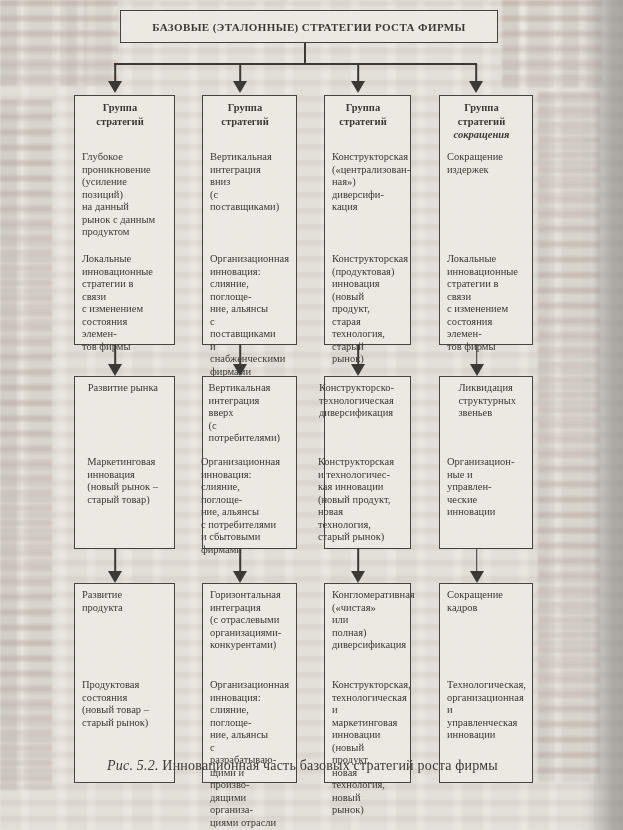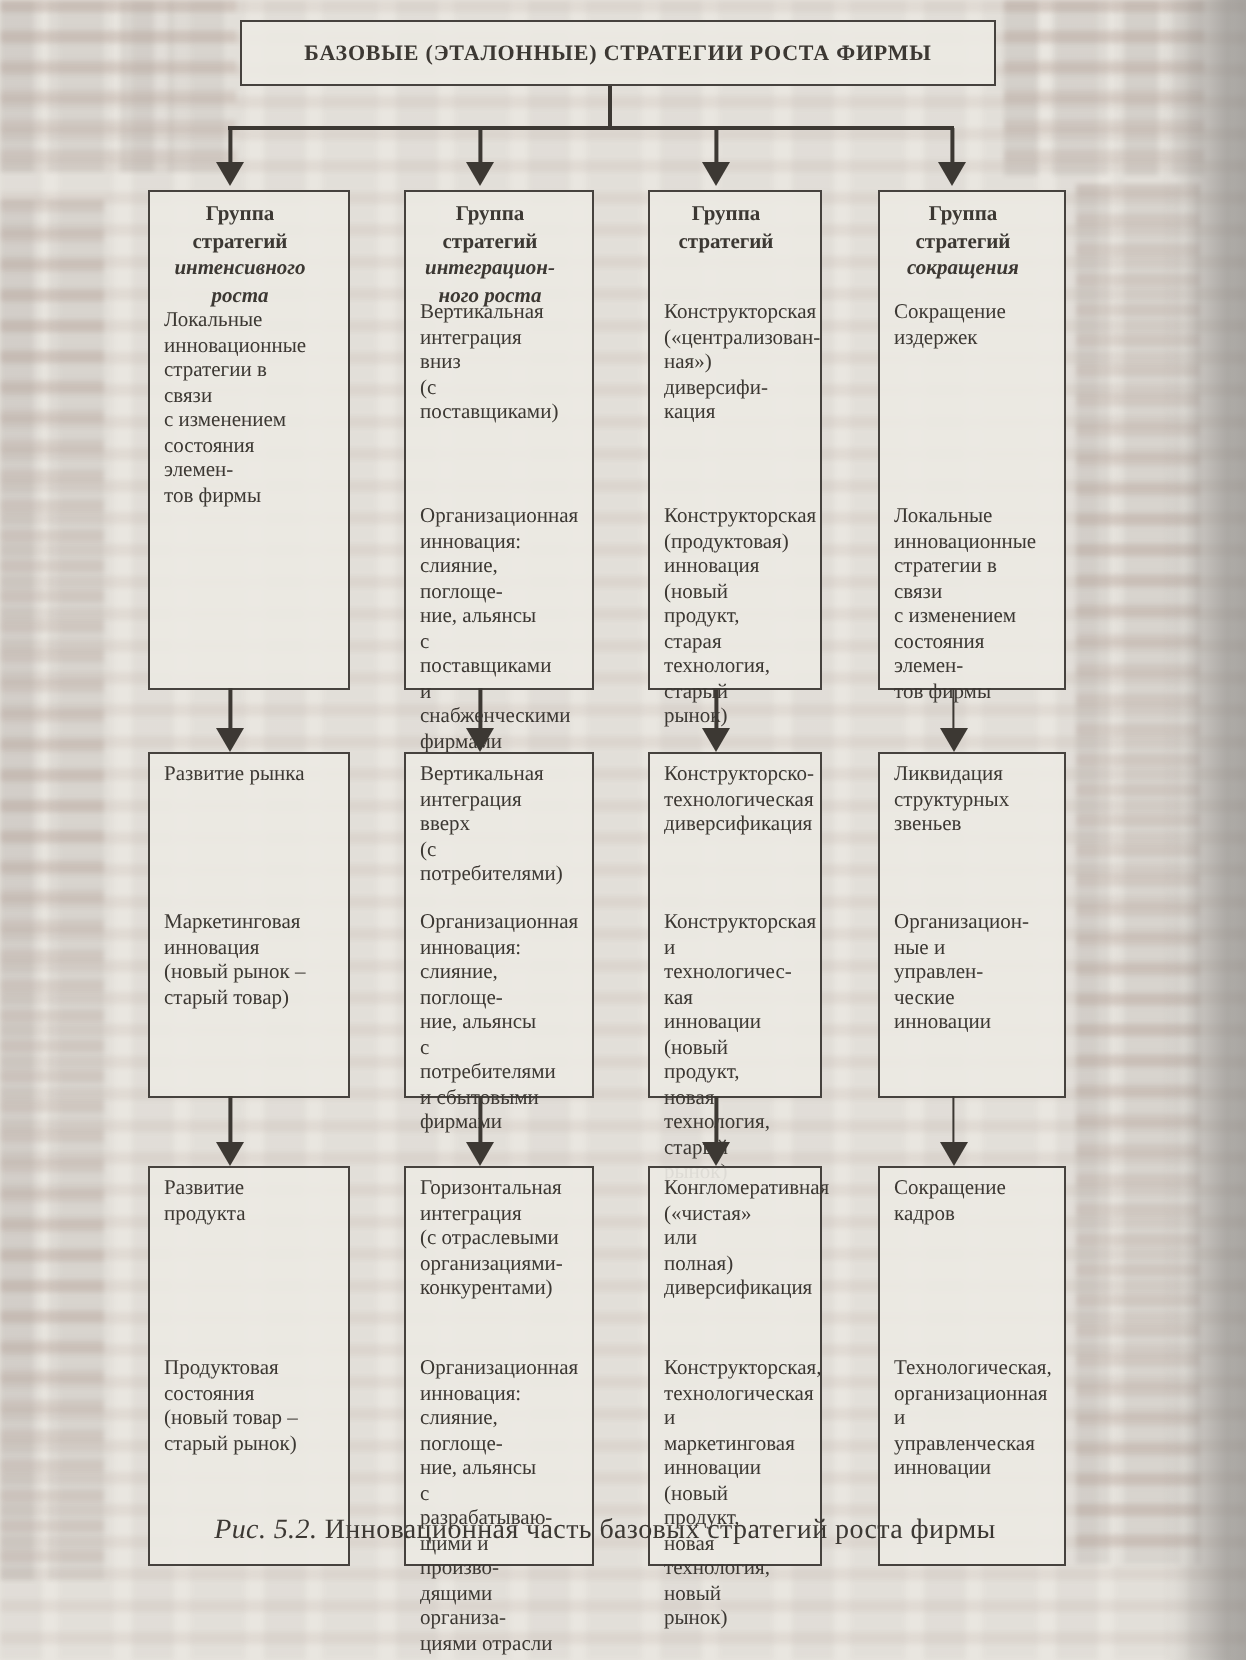--- a/index.html
+++ b/index.html
@@ -53,21 +53,21 @@
 
   .column { position:absolute; top:95px; display:flex; flex-direction:column; }
   .box {
     border:1.5px solid var(--border);
     background: rgba(236,233,227,0.92);
     padding:5px 16px 4px 7px;
     font-size:10.5px; line-height:12.5px;
     display:flex; flex-direction:column;margin-left:19px;
   }
   .box1 { height:250px; }
-  .box2 { height:173px; }
+  .box2 { height:173px;align-items:flex-end; }
   .box3 { height:200px; }
   .hdr { text-align:center; font-weight:bold; line-height:13.5px; min-height:50px; }
   .hdr .it { display:block; font-style:italic; white-space:pre-line; }
   .para { white-space:pre-line; }
   .para .b { font-weight:normal; }
   .box1 .pfirst { min-height:102px; }
   .box2 .pfirst { min-height:74px; }
   .box3 .pfirst { min-height:90px; }
 
   .colarrow { position:relative; flex:none; }
@@ -112,23 +112,27 @@
       </div>
     <div class="drop" style="left:468px;top:64px;height:29px;">
         <span class="stem" style="height:18px;"></span>
         <span class="head" style="top:17px;"></span>
       </div>
 
     <div class="column" style="left:55px;width:120px;">
       <div class="box box1">
         <div class="hdr">
           <span>Группа стратегий</span>
-          <span class="it">интенсивного
-роста</span>
-        </div>
+        </div>
+        <div class="para pfirst"><span>Глубокое
+проникновение
+(усиление позиций)
+на данный
+рынок с данным
+продуктом</span></div>
         <div class="para"><span class="b">Локальные
 инновационные
 стратегии</span><span> в связи
 с изменением
 состояния элемен-
 тов фирмы</span></div>
       </div>
       <div class="colarrow a1">
           <i class="stem"></i>
           <i class="head"></i>
@@ -150,22 +154,20 @@
 состояния</span><span>
 (новый товар –
 старый рынок)</span></div>
       </div>
     </div>
 
     <div class="column" style="left:183px;width:114px;">
       <div class="box box1">
         <div class="hdr">
           <span>Группа стратегий</span>
-          <span class="it">интеграцион-
-ного роста</span>
         </div>
         <div class="para pfirst"><span>Вертикальная
 интеграция вниз
 (с поставщиками)</span></div>
         <div class="para"><span class="b">Организационная
 инновация:</span><span>
 слияние, поглоще-
 ние, альянсы
 с поставщиками
 и снабженческими

